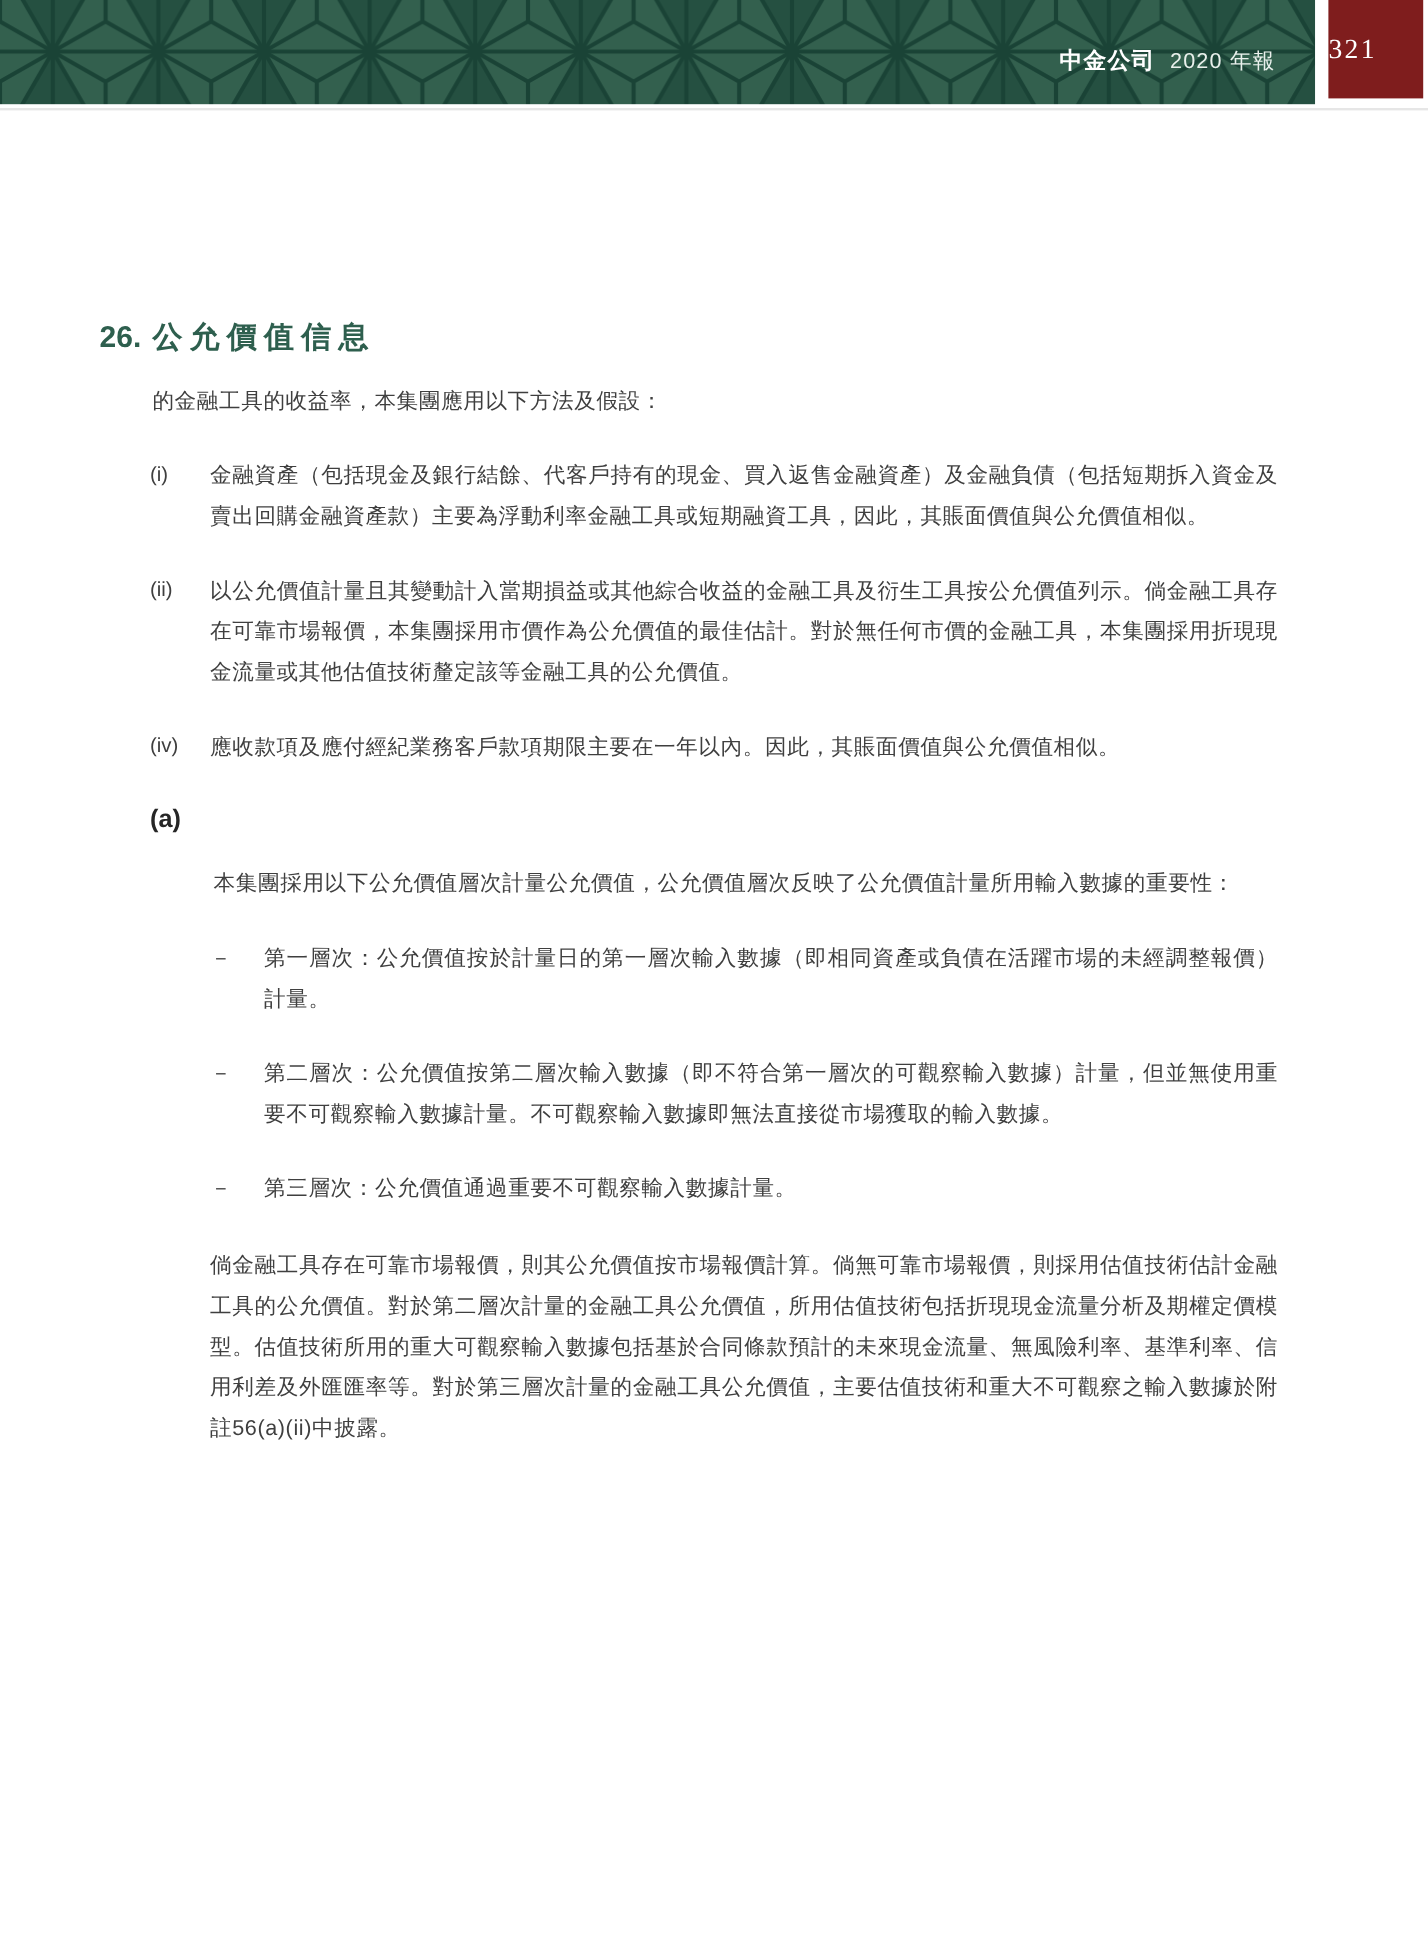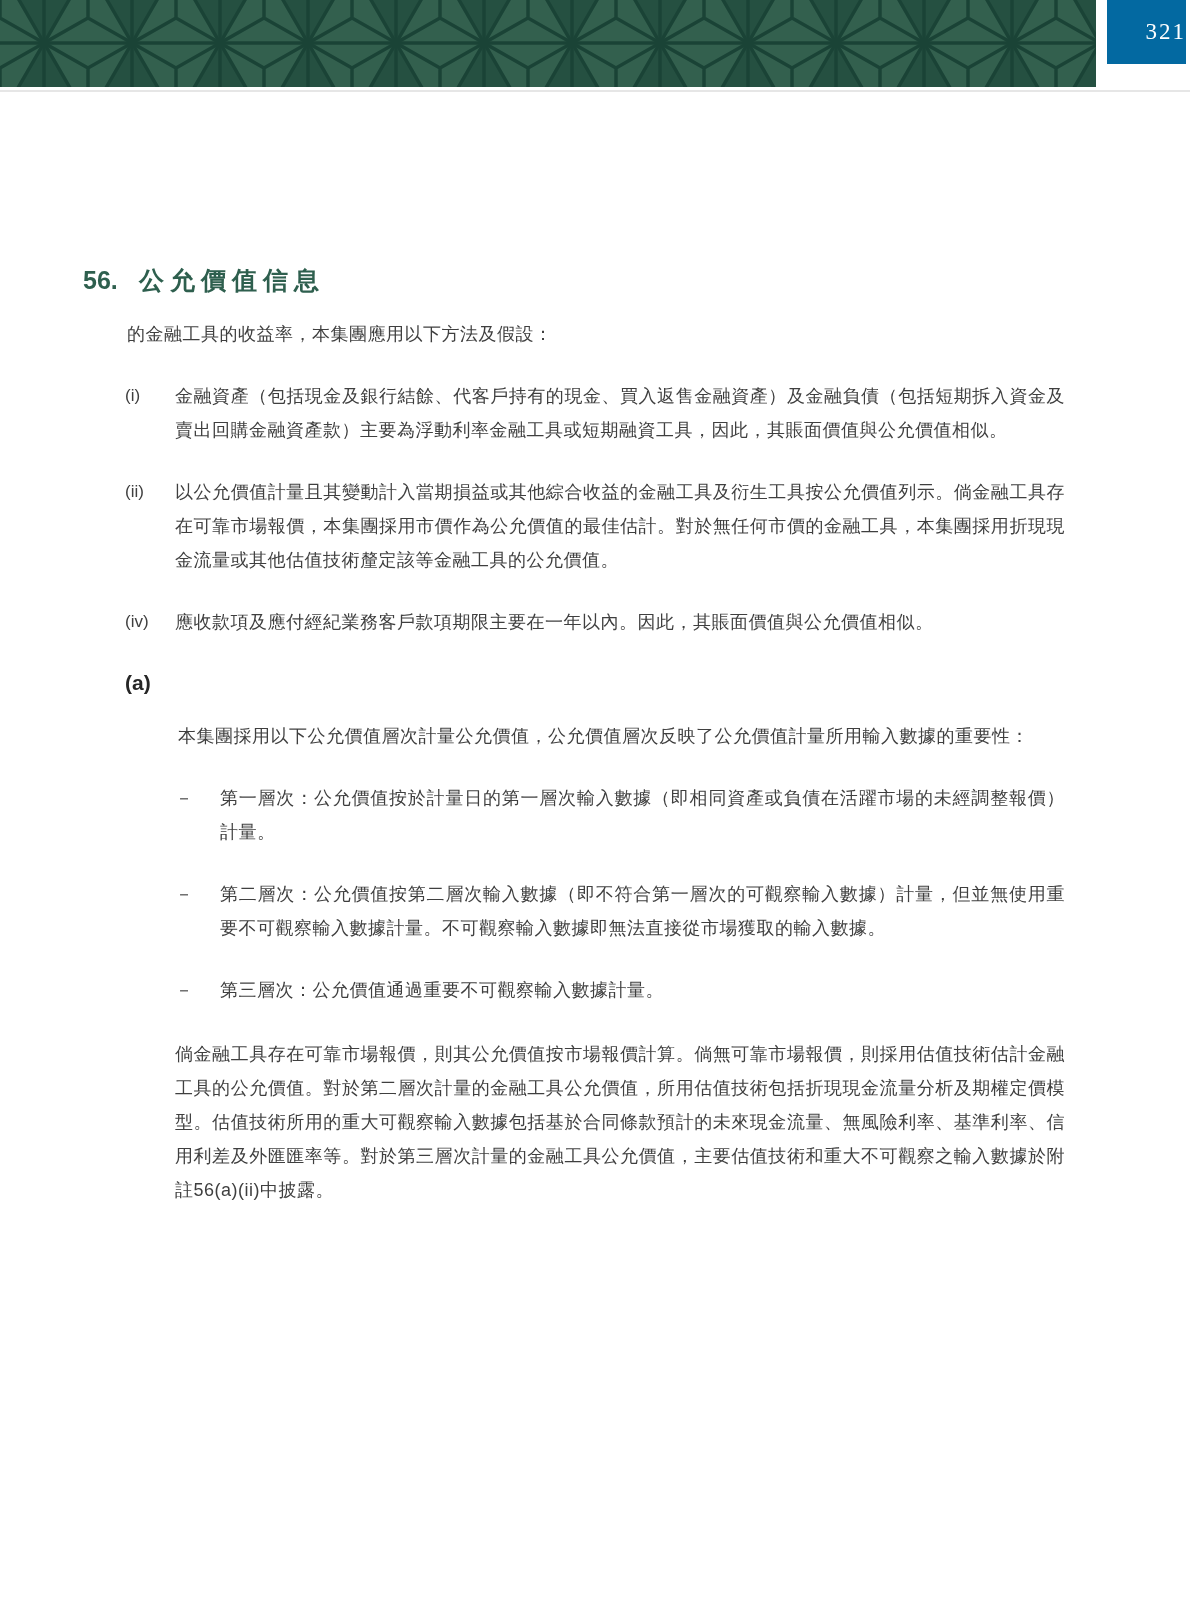--- a/index.html
+++ b/index.html
@@ -11,30 +11,30 @@
   
   .band{position:absolute;left:0;top:0;width:1096px;height:87px;overflow:hidden;}
   .band svg{display:block;}
   .band-title{
     position:absolute;right:33px;top:0;height:87px;
     display:flex;align-items:center;gap:12px;padding-top:14px;box-sizing:border-box;
   }
   .band-company{color:#ffffff;font-weight:bold;font-size:19px;letter-spacing:1px;}
   .band-report{color:#e9f0ec;font-weight:300;font-size:18px;letter-spacing:1px;}
   .page-badge{
-    position:absolute;left:1107px;top:0;width:79px;height:64px;background:#0369a1;
-    display:flex;align-items:center;justify-content:flex-end;
+    position:absolute;left:1107px;top:0;width:79px;height:82px;background:#7f1d1d;
+    display:flex;align-items:center;justify-content:flex-start;
     color:#ffffff;font-family:"Liberation Serif",serif;font-size:23px;letter-spacing:2px;
   }
   .rule{position:absolute;left:0;top:90px;width:1190px;height:2px;background:#e6e6e6;}
   
   .content{position:absolute;left:83px;top:264px;width:982px;}
   .sec-head{display:flex;align-items:baseline;}
   .sec-num{flex:0 0 44px;font-size:25px;font-weight:bold;color:#2e5f4e;}
-  .sec-title{font-size:25px;font-weight:bold;color:#2e5f4e;letter-spacing:6px;margin-left:12px;}
+  .sec-title{font-size:25px;font-weight:bold;color:#2e5f4e;letter-spacing:6px;}
   .body-text{font-size:18px;line-height:34px;letter-spacing:0.5px;color:#3f3f3f;text-align:justify;}
   .intro{margin:20px 0 0 44px;}
   .item{display:flex;margin-top:28px;}
   .item-label{margin-left:42px;flex:0 0 50px;font-size:17px;line-height:34px;color:#3f3f3f;}
   .item-text{flex:1;}
   .sub-head{display:flex;align-items:baseline;margin-top:32px;}
   .sub-label{margin-left:42px;flex:0 0 53px;font-size:21px;font-weight:bold;color:#262626;}
   .sub-title{font-size:21px;font-weight:bold;color:#262626;letter-spacing:3px;}
   .sub-intro{margin:24px 0 0 95px;}
   .bullet{display:flex;margin-top:28px;margin-left:92px;}
@@ -59,32 +59,36 @@
           <path d="M0,0L44,76L0,152 M88,0L44,76L88,152"></path>
           <path d="M44,25L0,0 M44,25L88,0 M44,25L44,76"></path>
           <path d="M44,127L0,152 M44,127L88,152 M44,127L44,76"></path>
           <path d="M0,51L0,0 M0,51L44,76 M88,51L88,0 M88,51L44,76"></path>
           <path d="M0,101L0,152 M0,101L44,76 M88,101L88,152 M88,101L44,76"></path>
         </g>
       </pattern>
     </defs>
     <rect width="1096" height="87" fill="url(#asanoha)"></rect>
   </svg>
+  <div class="band-title">
+    <span class="band-company">中金公司</span>
+    <span class="band-report">2020 年報</span>
+  </div>
 </div>
 
 <div class="page-badge">
   <span>321</span>
 </div>
 
 <div class="rule"></div>
 
 <div class="content">
 
   <div class="sec-head">
-    <span class="sec-num">56.</span>
+    <span class="sec-num">26.</span>
     <span class="sec-title">公允價值信息</span>
   </div>
 
   <div class="intro body-text">的金融工具的收益率，本集團應用以下方法及假設：</div>
 
   <div class="item">
     <span class="item-label">(i)</span>
     <span class="item-text body-text">金融資產（包括現金及銀行結餘、代客戶持有的現金、買入返售金融資產）及金融負債（包括短期拆入資金及賣出回購金融資產款）主要為浮動利率金融工具或短期融資工具，因此，其賬面價值與公允價值相似。</span>
   </div>
 

